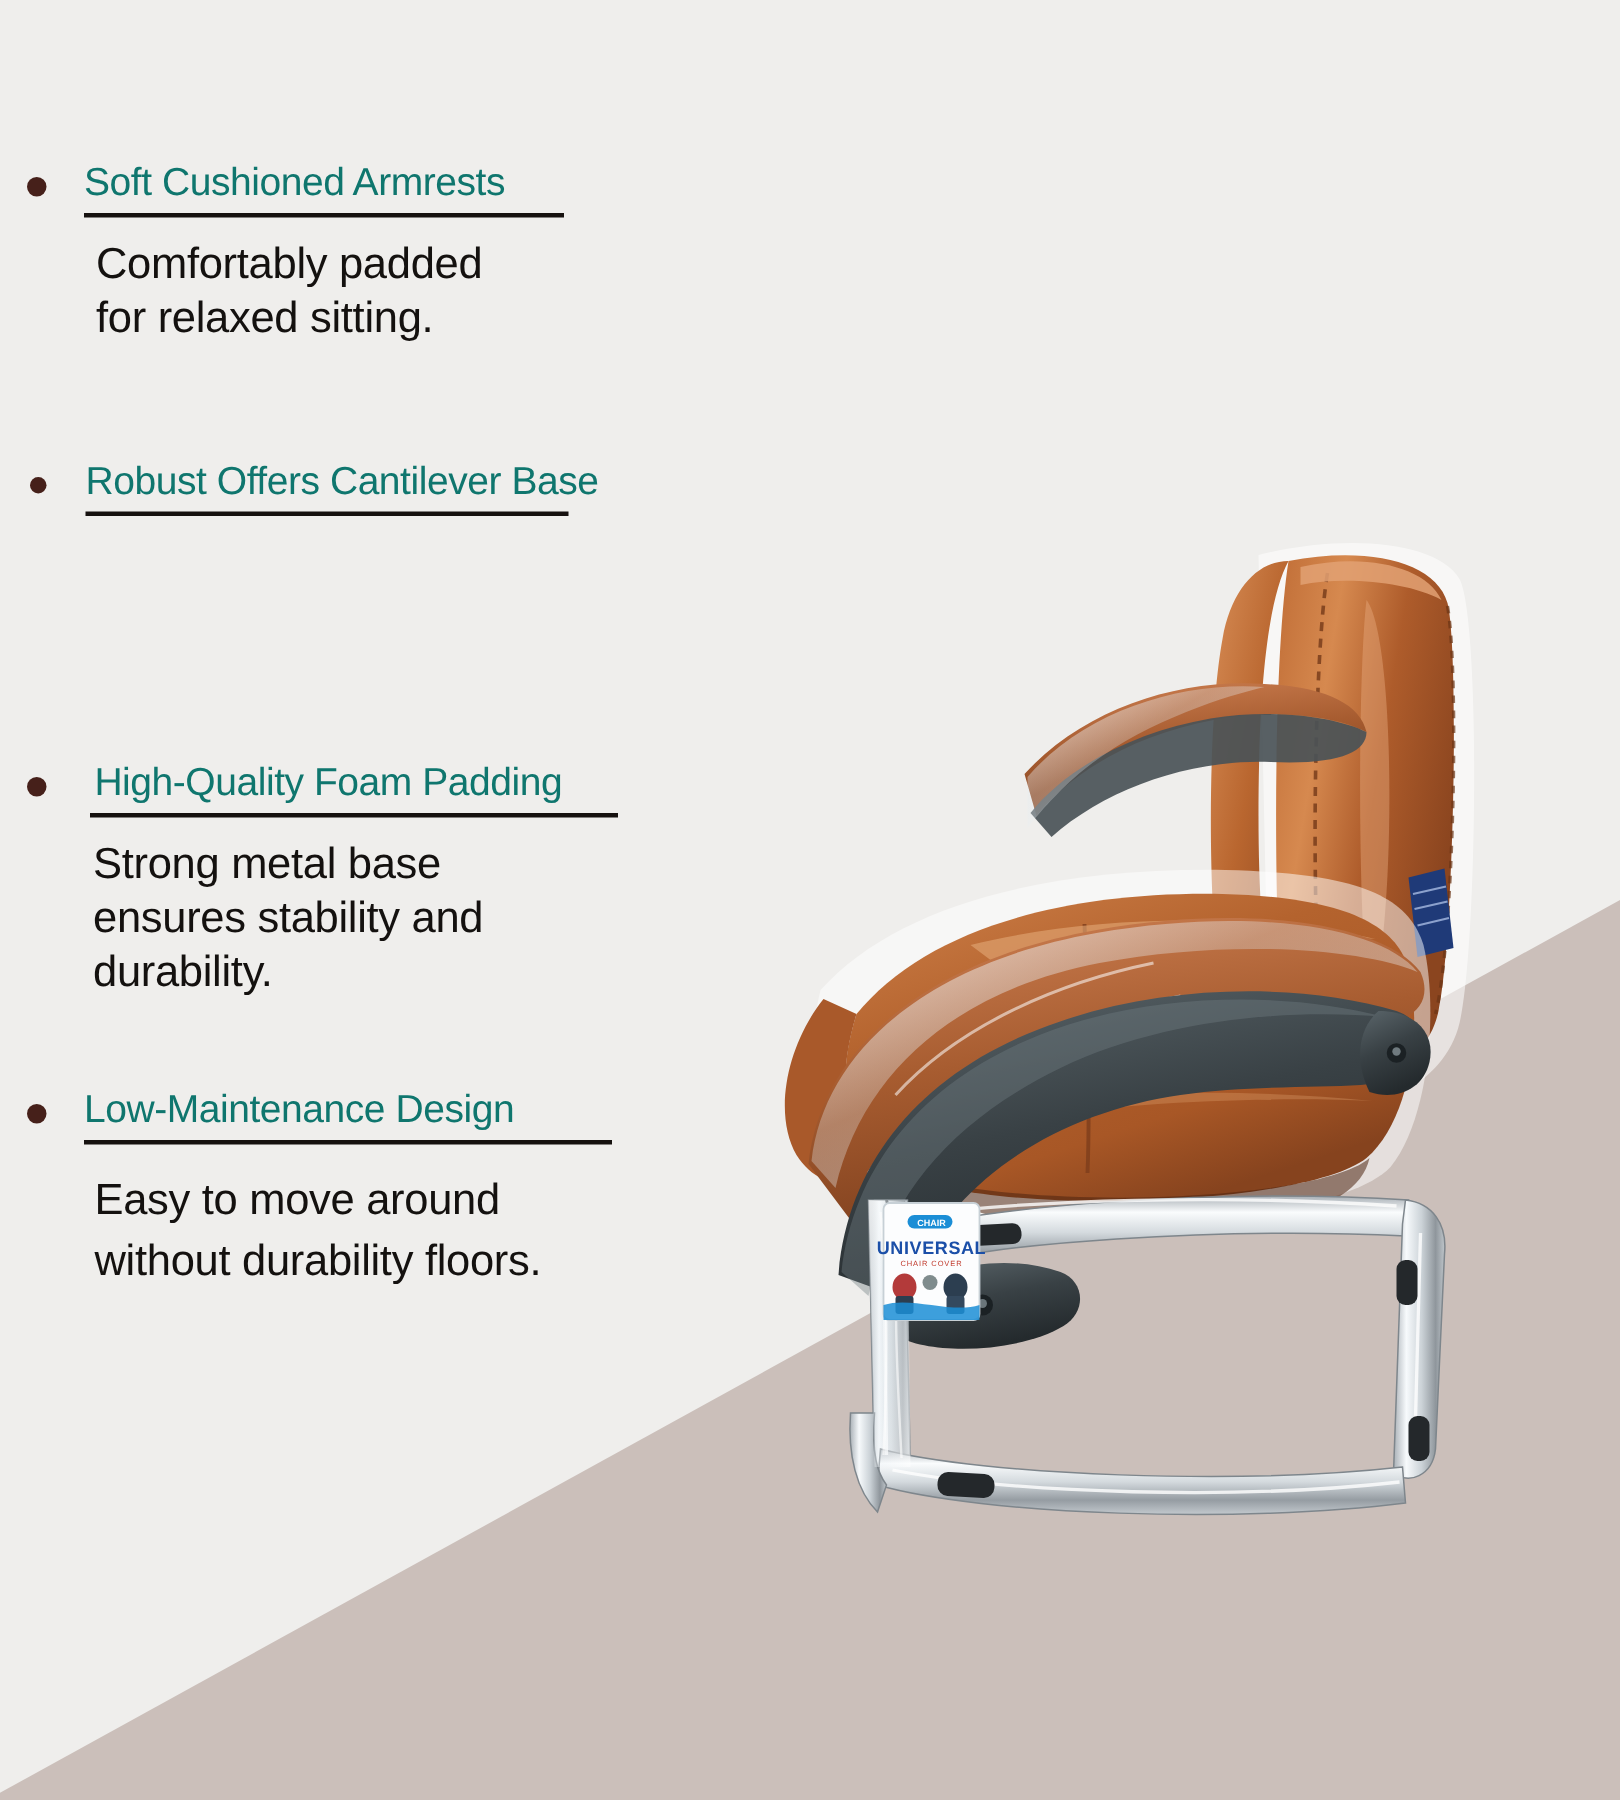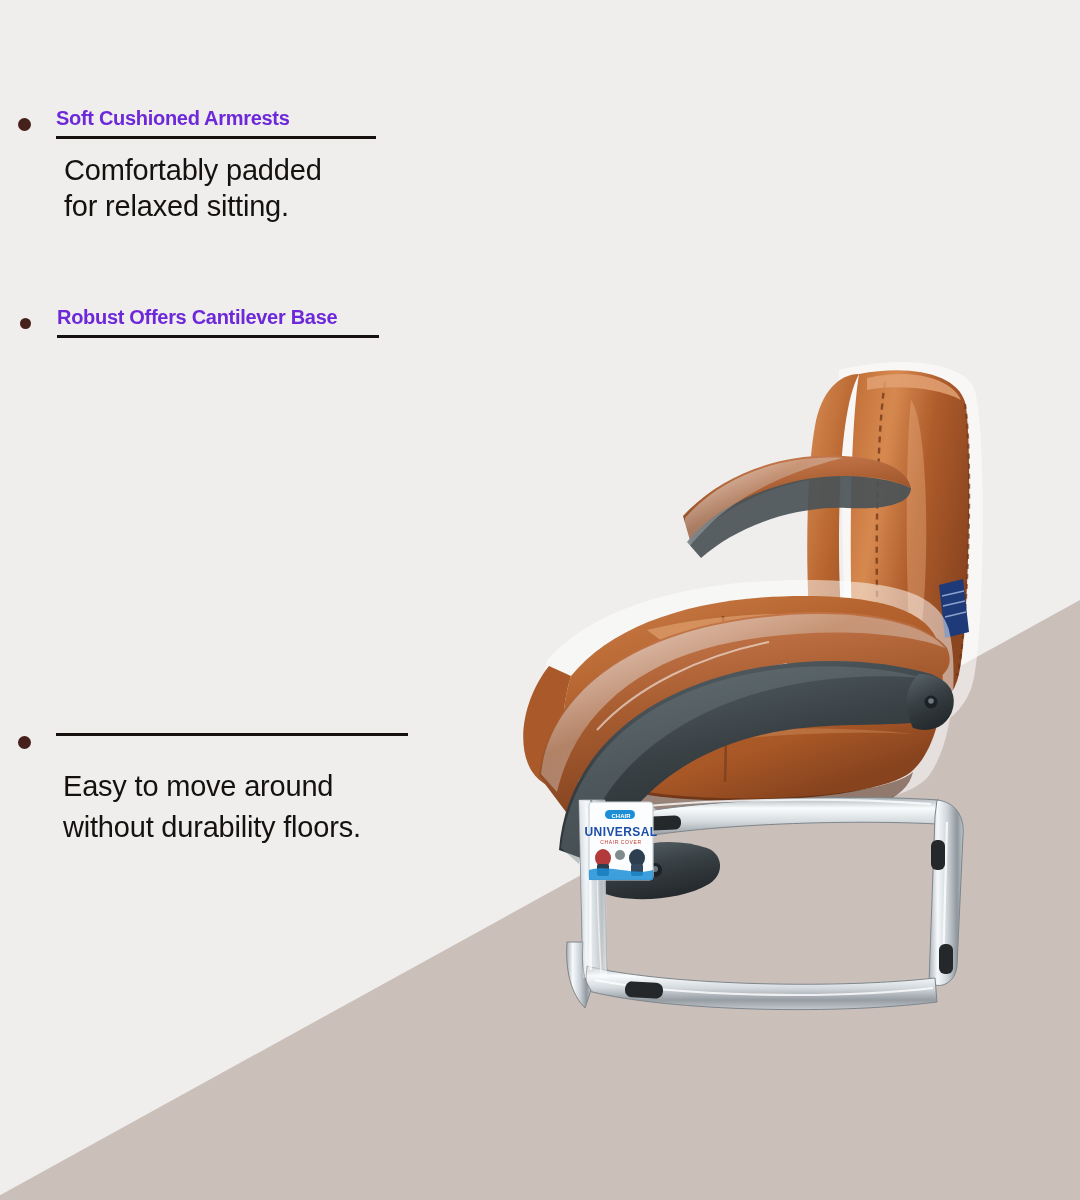--- a/index.html
+++ b/index.html
@@ -33,23 +33,23 @@
   .bullet {
     width:13px; height:13px;
     border-radius:50%;
     background:#46201A;
     flex:0 0 auto;
   }
 
   .head-wrap { position:relative; display:inline-block; }
 
   .head {
-    font-size:20px;
-    font-weight:bold;
-    color:#6d28d9;
+    font-size:26px;
+    font-weight:normal;
+    color:#0f766e;
     letter-spacing:-0.3px;
     line-height:1.05;
     white-space:pre;
   }
 
   .rule {
     display:block;
     height:3px;
     background:#16110F;
     margin-top:7px;
@@ -316,25 +316,38 @@
   <div id="f2" class="feature">
     <div class="row">
       <span class="bullet"></span>
       <span class="head-wrap">
         <span class="head">Robust Offers Cantilever Base</span>
         <span class="rule"></span>
       </span>
     </div>
   </div>
 
+  <div id="f3" class="feature">
+    <div class="row">
+      <span class="bullet"></span>
+      <span class="head-wrap">
+        <span class="head"> High-Quality Foam Padding</span>
+        <span class="rule"></span>
+      </span>
+    </div>
+    <div class="desc">Strong metal base
+ensures stability and
+durability.</div>
+  </div>
 
   <div id="f4" class="feature">
     <div class="row">
       <span class="bullet"></span>
       <span class="head-wrap">
+        <span class="head">Low-Maintenance Design</span>
         <span class="rule"></span>
       </span>
     </div>
     <div class="desc">Easy to move around
 without durability floors.</div>
   </div>
 
 </div>
 
 </body></html>

